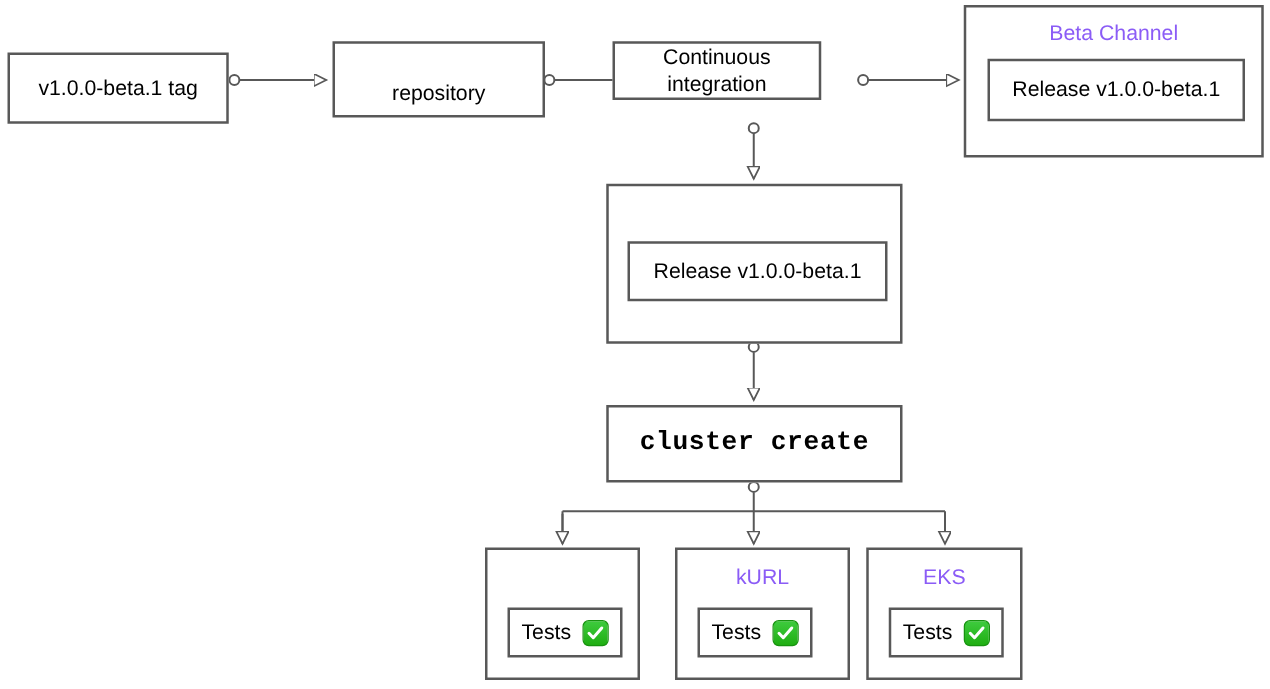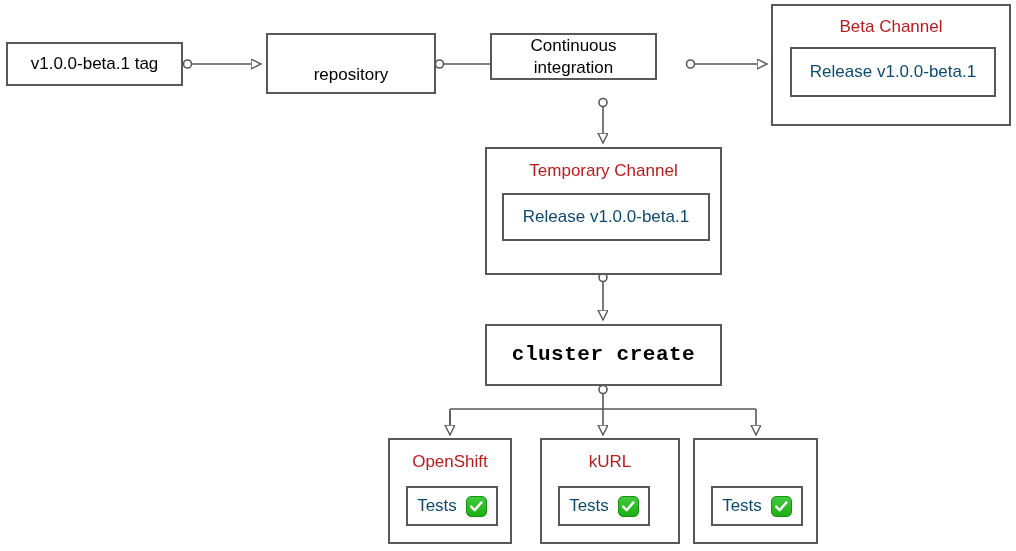--- a/index.html
+++ b/index.html
@@ -48,33 +48,33 @@
     box-sizing: border-box;
     border: 2px solid #585858;
     background: #ffffff;
   }
   .group-title {
     position: absolute;
     left: 0;
     right: 0;
     text-align: center;
     font-size: 17px;
-    color: #b91c1c;
+    color: #8b5cf6;
     font-family: "Liberation Sans", sans-serif;
   }
   .inner-box {
     position: absolute;
     box-sizing: border-box;
     border: 2px solid #585858;
     background: #ffffff;
     display: flex;
     align-items: center;
     justify-content: center;
     font-size: 17px;
-    color: #0c4a6e;
+    color: #000000;
   }
   .tests-row {
     display: flex;
     align-items: flex-start;
     gap: 9px;
   }
   .check-badge {
     display: inline-block;
     width: 21px;
     height: 21px;
@@ -130,21 +130,21 @@
 
     <g>
       <circle cx="603" cy="389.5" r="4" fill="#ffffff" stroke="#585858" stroke-width="1.6"></circle>
       <path d="M603,394 L603,409 M450,409 L756,409 M450,409 L450,434" fill="none" stroke="#585858" stroke-width="1.6"></path>
       <line x1="450" y1="411" x2="450" y2="435" stroke="#585858" stroke-width="1.6" marker-end="url(#arrowOpen)"></line>
       <line x1="603" y1="409" x2="603" y2="435" stroke="#585858" stroke-width="1.6" marker-end="url(#arrowOpen)"></line>
       <line x1="756" y1="409" x2="756" y2="435" stroke="#585858" stroke-width="1.6" marker-end="url(#arrowOpen)"></line>
     </g>
   </svg>
 
-  <div class="node" style="left:6px; top:42px; width:177px; height:44px;">
+  <div class="node" style="left:6px; top:42px; width:177px; height:57px;">
     <span>v1.0.0-beta.1 tag</span>
   </div>
 
   <div class="node" style="left:266px; top:33px; width:170px; height:61px;">
     <span>
       <br>
       <span>repository</span>
     </span>
   </div>
 
@@ -156,32 +156,30 @@
   </div>
 
   <div class="group" style="left:771px; top:4px; width:240px; height:122px;">
     <div class="group-title" style="top:11px;">Beta Channel</div>
     <div class="inner-box" style="left:17px; top:41px; width:206px; height:50px;">
       <span>Release v1.0.0-beta.1</span>
     </div>
   </div>
 
   <div class="group" style="left:485px; top:147px; width:237px; height:128px;">
-    <div class="group-title" style="top:12px;">Temporary Channel</div>
     <div class="inner-box" style="left:15px; top:44px; width:208px; height:48px;">
       <span>Release v1.0.0-beta.1</span>
     </div>
   </div>
 
   <div class="node mono" style="left:485px; top:324px; width:237px; height:62px;">
     <span>cluster create</span>
   </div>
 
   <div class="group" style="left:388px; top:438px; width:124px; height:106px;">
-    <div class="group-title" style="top:12px;">OpenShift</div>
     <div class="inner-box" style="left:16px; top:46px; width:92px; height:40px;">
       <span class="tests-row">
         <span>Tests</span>
         <span class="check-badge">
           <svg width="15" height="15" viewBox="0 0 15 15" aria-hidden="true">
             <path d="M2.2,7.6 L5.6,11.2 L12.4,3.4" fill="none" stroke="#ffffff" stroke-width="2.4" stroke-linecap="round" stroke-linejoin="round"></path>
           </svg>
         </span>
       </span>
     </div>
@@ -195,20 +193,21 @@
         <span class="check-badge">
           <svg width="15" height="15" viewBox="0 0 15 15" aria-hidden="true">
             <path d="M2.2,7.6 L5.6,11.2 L12.4,3.4" fill="none" stroke="#ffffff" stroke-width="2.4" stroke-linecap="round" stroke-linejoin="round"></path>
           </svg>
         </span>
       </span>
     </div>
   </div>
 
   <div class="group" style="left:693px; top:438px; width:125px; height:106px;">
+    <div class="group-title" style="top:12px;">EKS</div>
     <div class="inner-box" style="left:16px; top:46px; width:92px; height:40px;">
       <span class="tests-row">
         <span>Tests</span>
         <span class="check-badge">
           <svg width="15" height="15" viewBox="0 0 15 15" aria-hidden="true">
             <path d="M2.2,7.6 L5.6,11.2 L12.4,3.4" fill="none" stroke="#ffffff" stroke-width="2.4" stroke-linecap="round" stroke-linejoin="round"></path>
           </svg>
         </span>
       </span>
     </div>

